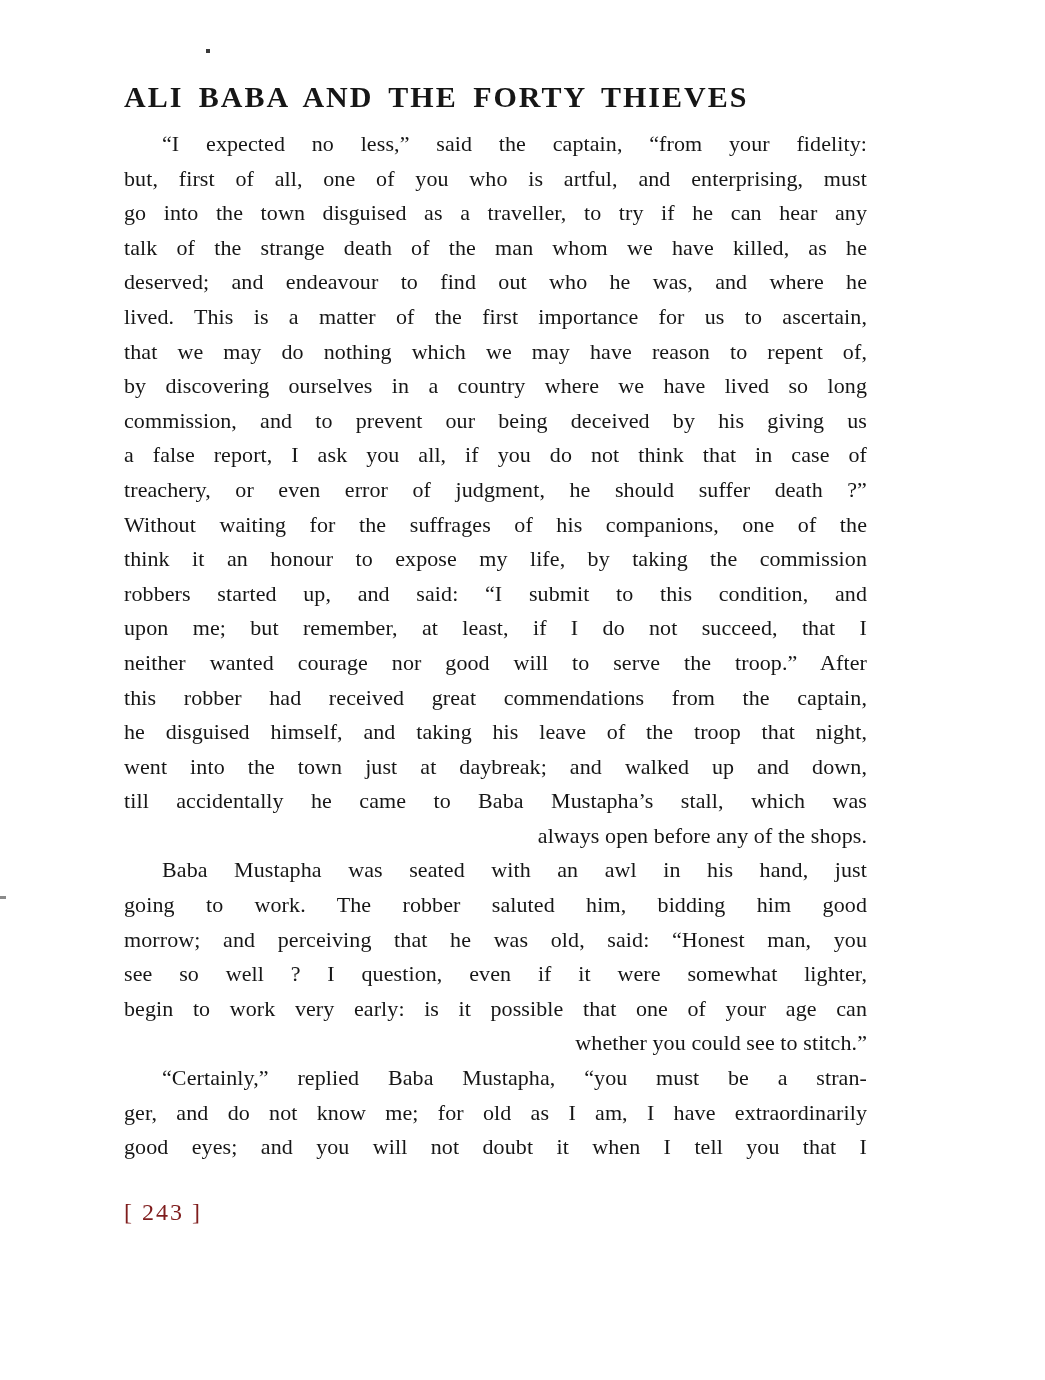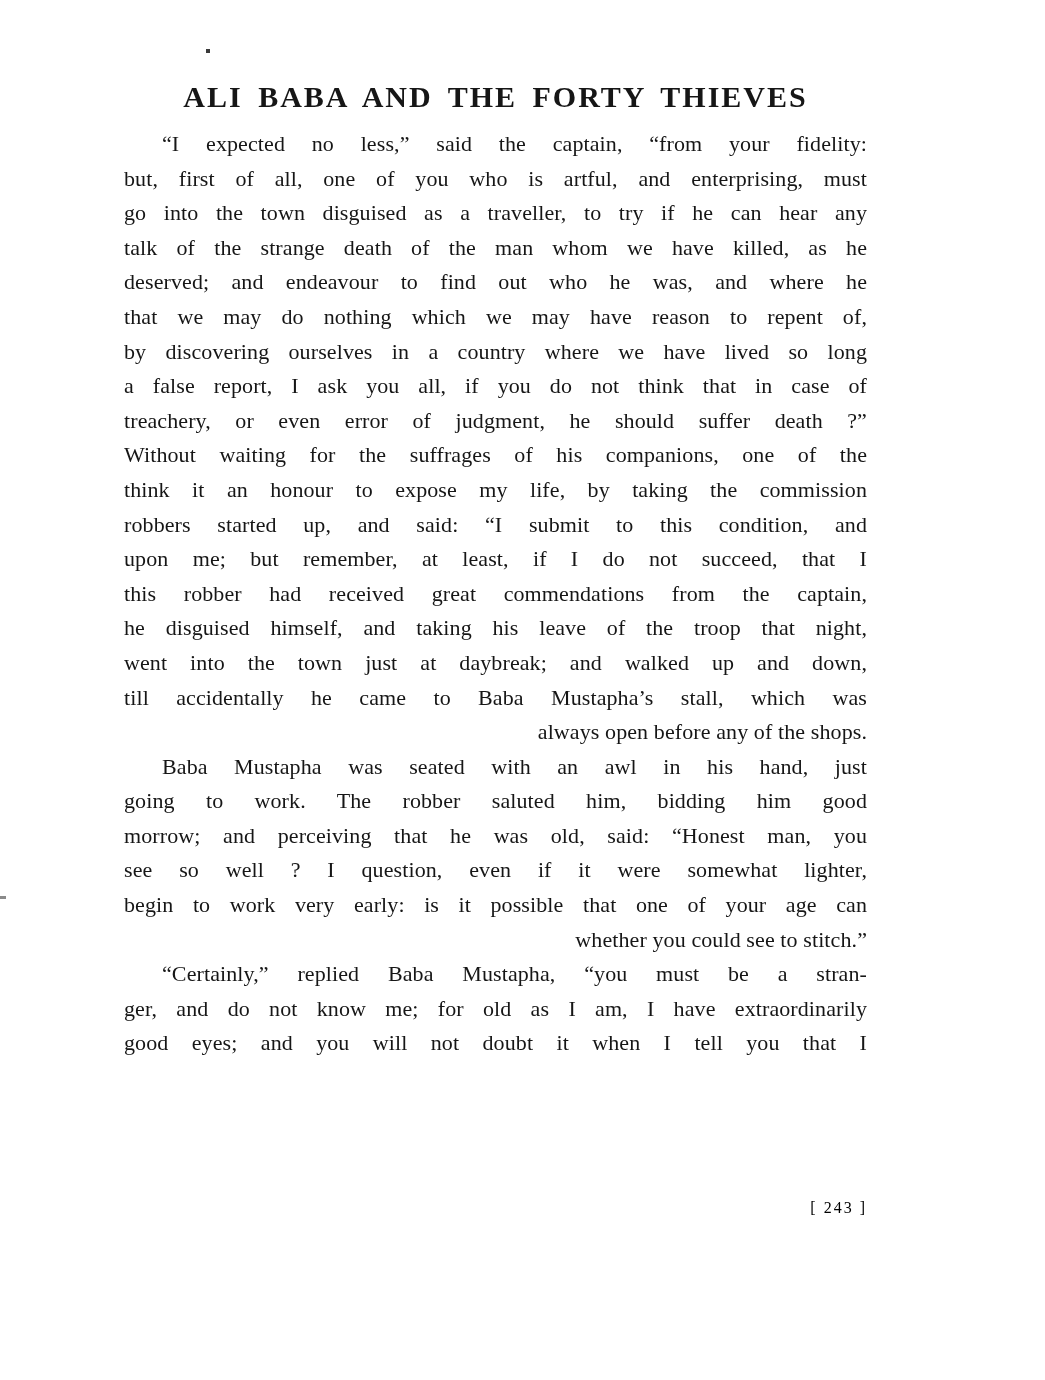--- a/index.html
+++ b/index.html
@@ -15,21 +15,20 @@
     overflow: hidden;
     font-family: "Liberation Serif", serif;
     color: #161616;
   }
   .running-header {
     position: absolute;
     left: 124px;
     width: 743px;
     top: 80px;
     margin: 0;
-    text-align: center;
     font-family: "Liberation Serif", serif;
     font-size: 30px;
     font-weight: 700;
     letter-spacing: 2px;
     word-spacing: 6px;
     color: #161616;
     white-space: nowrap;
   }
   .body-text {
     position: absolute;
@@ -53,24 +52,24 @@
   }
   .line.indent {
     padding-left: 38px;
     font-family: Liberation Serif, serif;
   }
   .folio {
     position: absolute;
     left: 124px;
     width: 743px;
     top: 1199px;
-    text-align: right;
-    font-size: 16px;
+    text-align: left;
+    font-size: 24px;
     letter-spacing: 2px;
-    color: #000000;
+    color: #7f1d1d;
   }
   .speck {
     position: absolute;
     background: #3a3a3a;
   }
   .speck-top {
     left: 206px;
     top: 49px;
     width: 4px;
     height: 4px;
@@ -91,28 +90,31 @@
   <div class="speck speck-left"></div>
 
   <h1 class="running-header">ALI BABA AND THE FORTY THIEVES</h1>
 
   <div class="body-text">
       <div class="line indent justify">“I expected no less,” said the captain, “from your fidelity:</div>
       <div class="line justify">but, first of all, one of you who is artful, and enterprising, must</div>
       <div class="line justify">go into the town disguised as a traveller, to try if he can hear any</div>
       <div class="line justify">talk of the strange death of the man whom we have killed, as he</div>
       <div class="line justify">deserved; and endeavour to find out who he was, and where he</div>
+      <div class="line justify">lived. This is a matter of the first importance for us to ascertain,</div>
       <div class="line justify">that we may do nothing which we may have reason to repent of,</div>
       <div class="line justify">by discovering ourselves in a country where we have lived so long</div>
+      <div class="line justify">commission, and to prevent our being deceived by his giving us</div>
       <div class="line justify">a false report, I ask you all, if you do not think that in case of</div>
       <div class="line justify">treachery, or even error of judgment, he should suffer death ?”</div>
       <div class="line justify">Without waiting for the suffrages of his companions, one of the</div>
       <div class="line justify">think it an honour to expose my life, by taking the commission</div>
       <div class="line justify">robbers started up, and said: “I submit to this condition, and</div>
       <div class="line justify">upon me; but remember, at least, if I do not succeed, that I</div>
+      <div class="line justify">neither wanted courage nor good will to serve the troop.” After</div>
       <div class="line justify">this robber had received great commendations from the captain,</div>
       <div class="line justify">he disguised himself, and taking his leave of the troop that night,</div>
       <div class="line justify">went into the town just at daybreak; and walked up and down,</div>
       <div class="line justify">till accidentally he came to Baba Mustapha’s stall, which was</div>
       <div class="line">always open before any of the shops.</div>
       <div class="line indent justify">Baba Mustapha was seated with an awl in his hand, just</div>
       <div class="line justify">going to work. The robber saluted him, bidding him good</div>
       <div class="line justify">morrow; and perceiving that he was old, said: “Honest man, you</div>
       <div class="line justify">see so well ? I question, even if it were somewhat lighter,</div>
       <div class="line justify">begin to work very early: is it possible that one of your age can</div>

